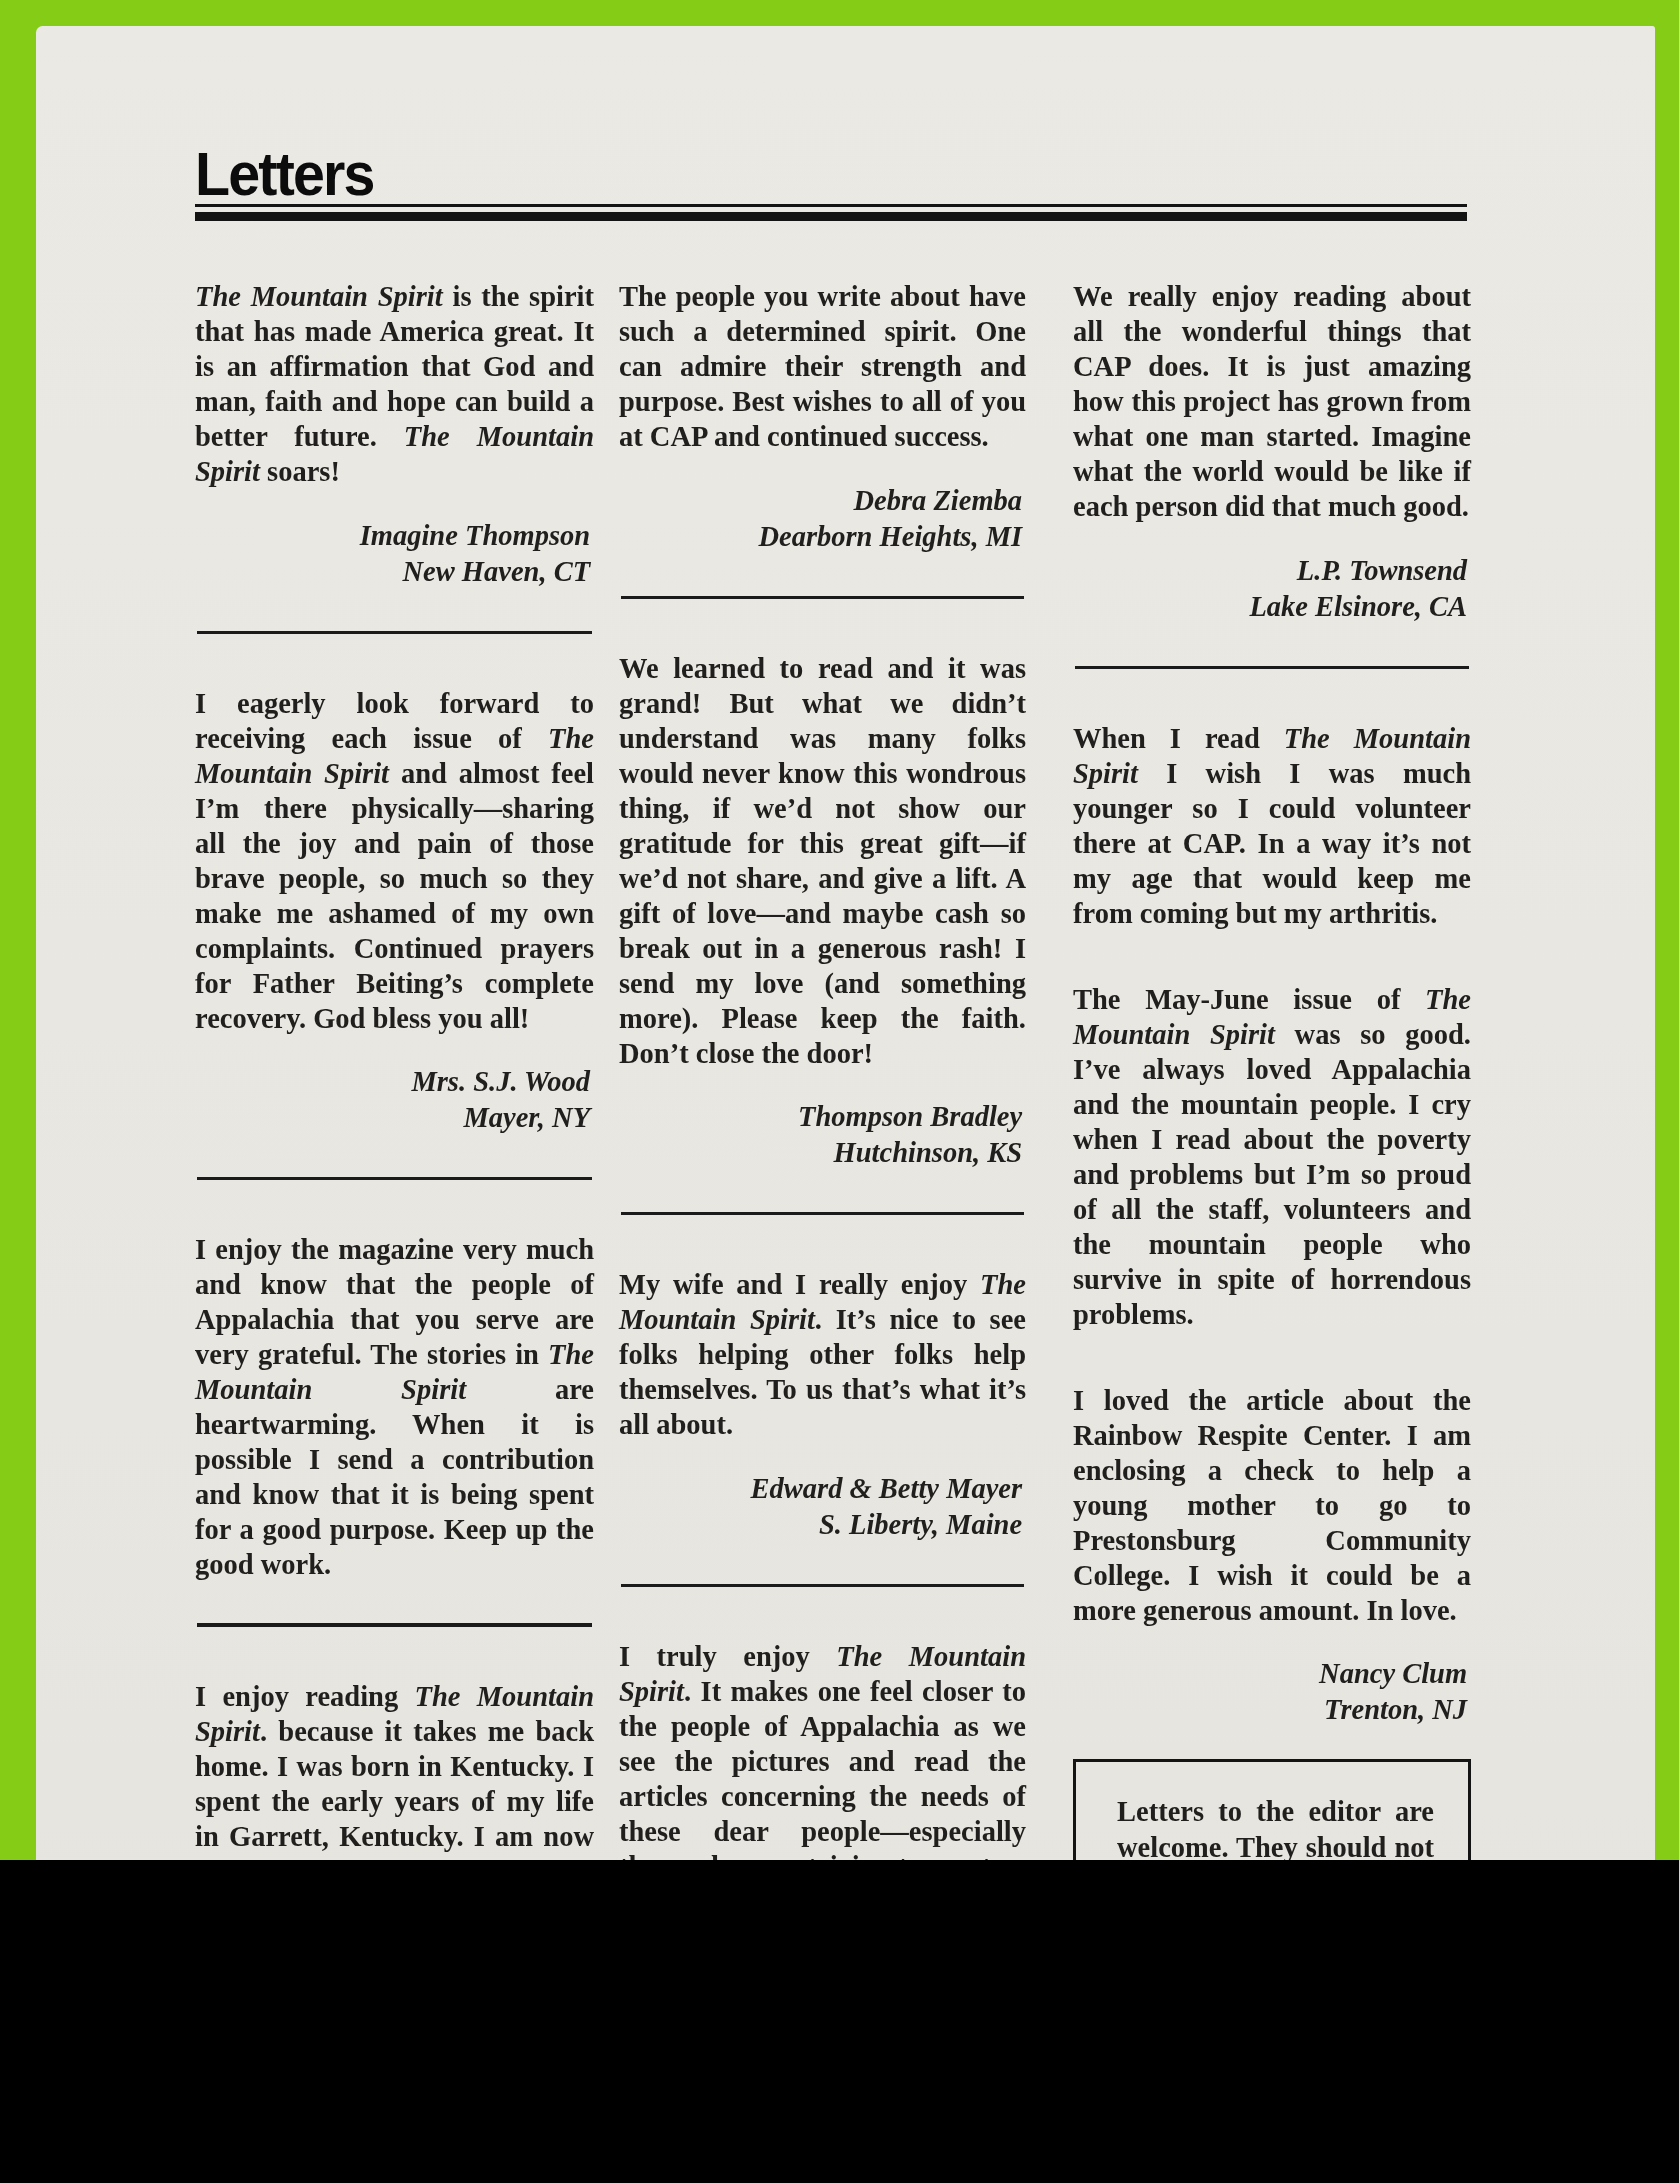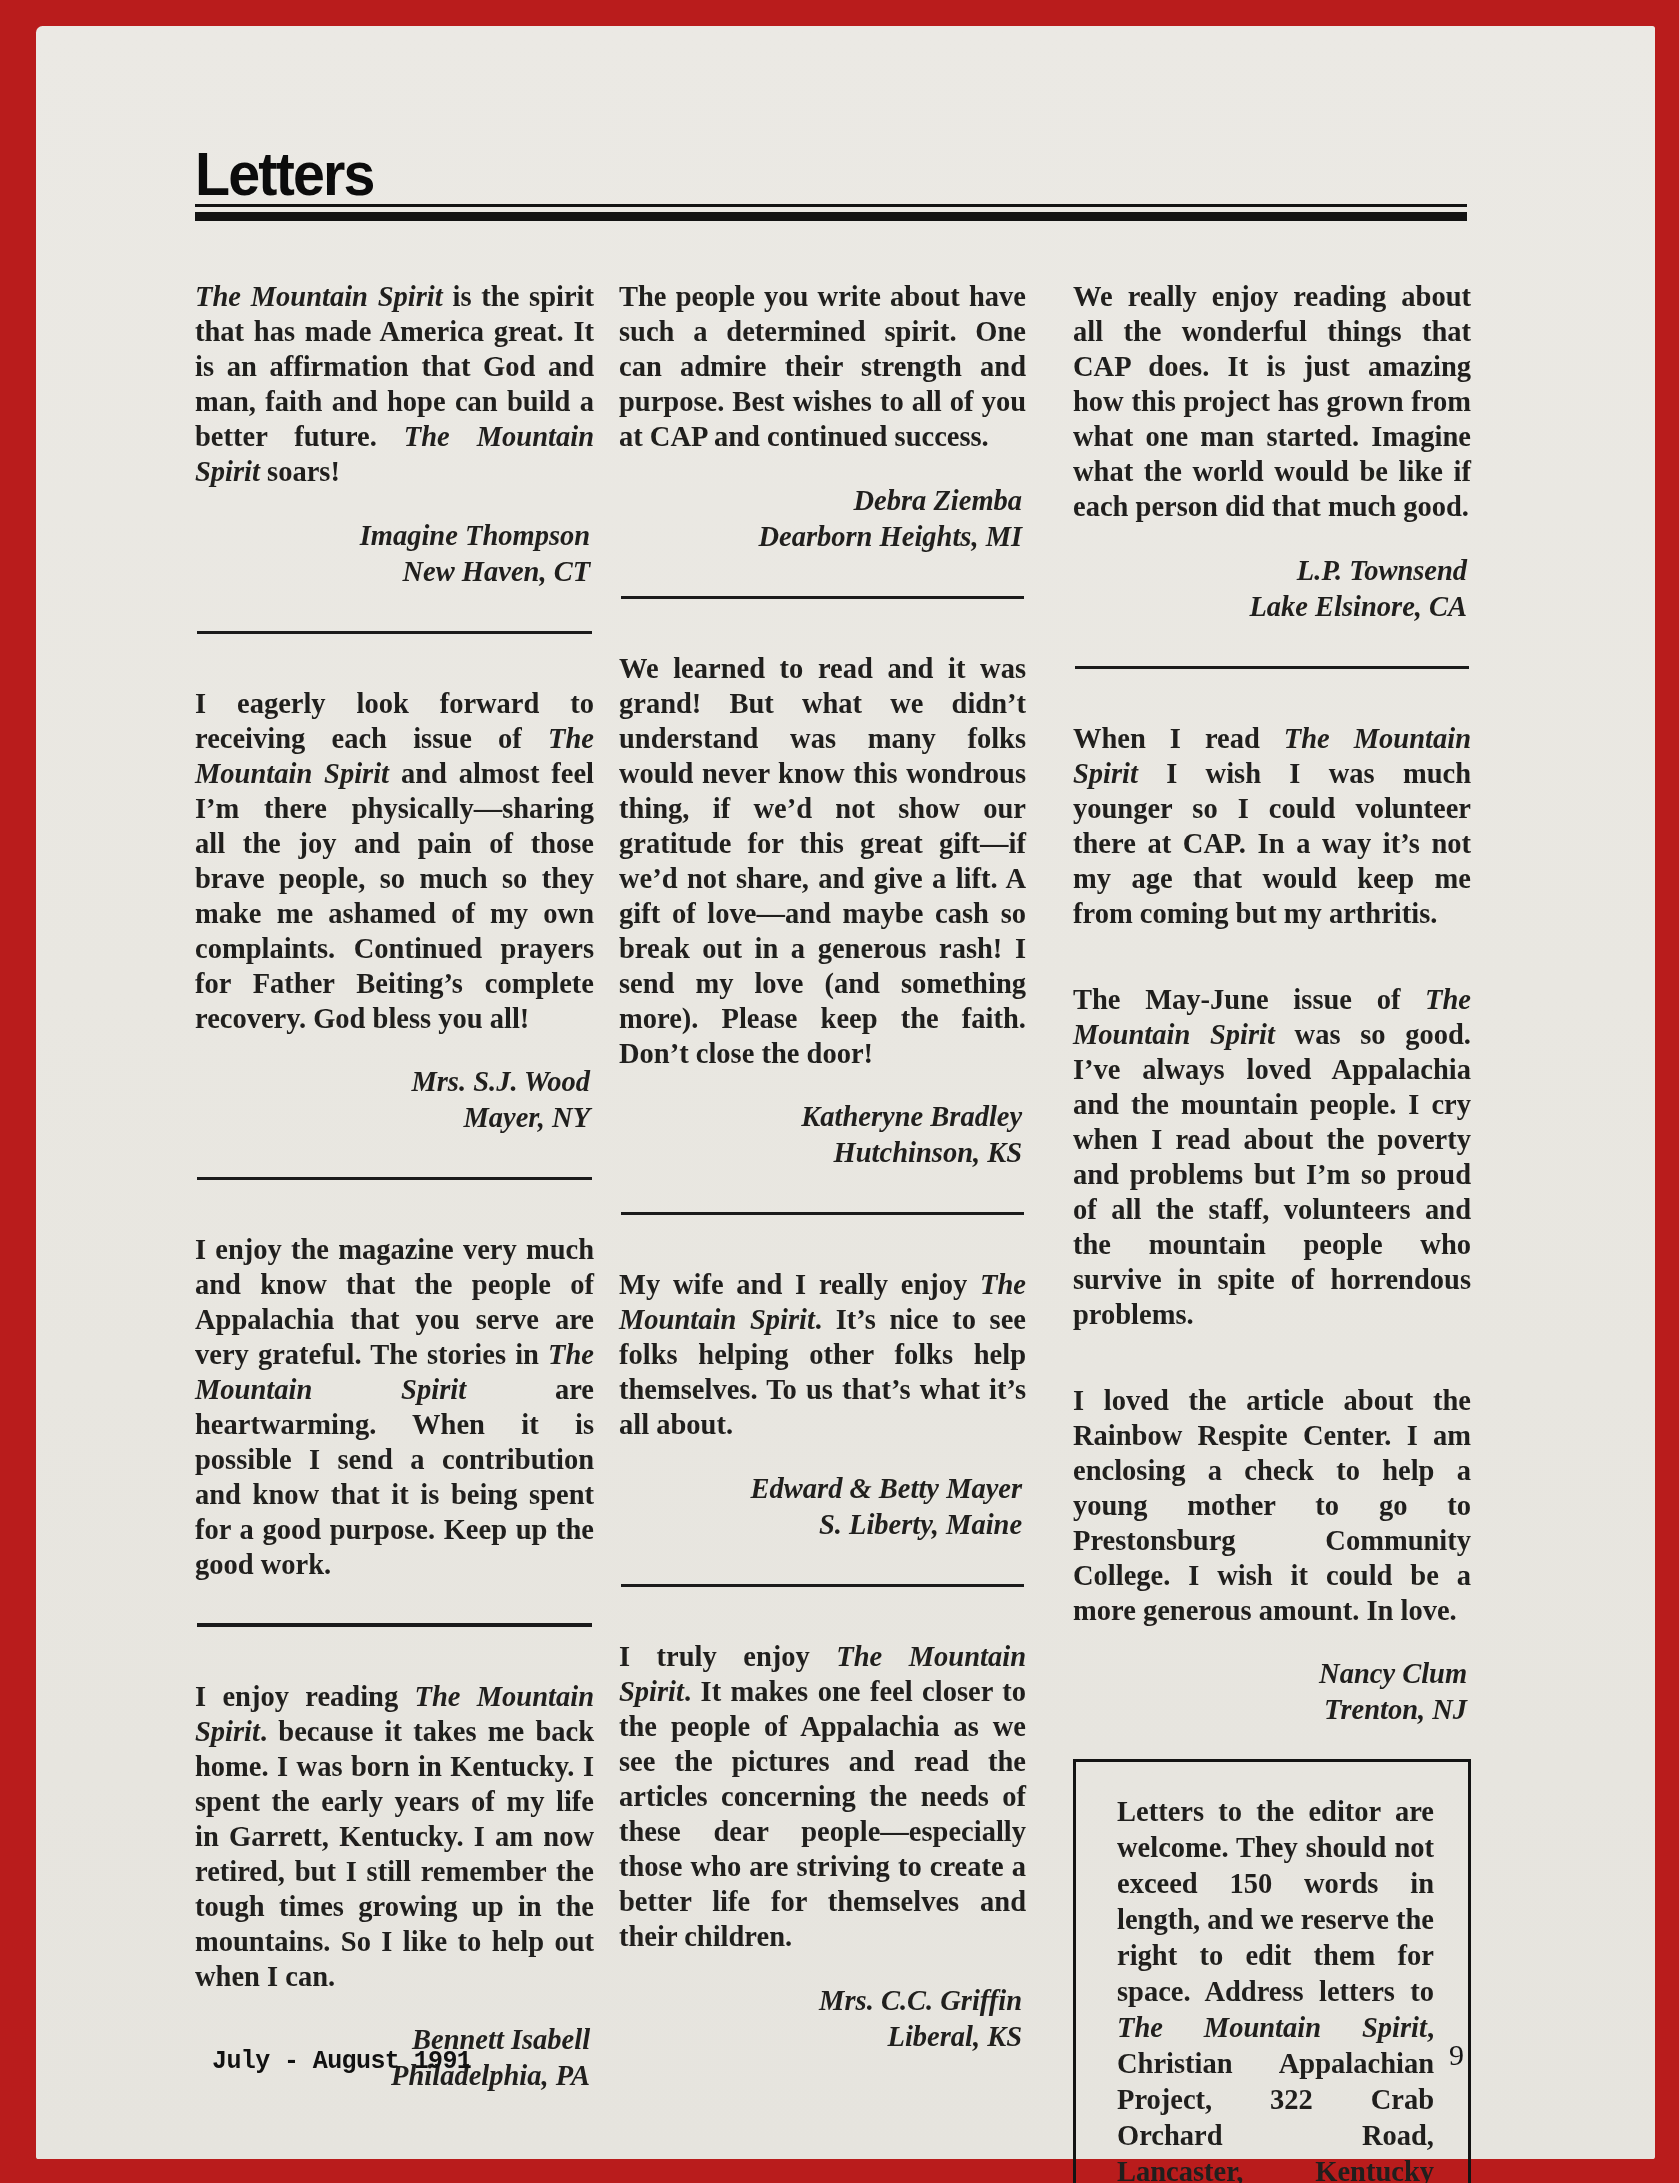--- a/index.html
+++ b/index.html
@@ -1,16 +1,16 @@
 <!DOCTYPE html>
 <html style="font-size:10.4px"><head>
 <meta charset="utf-8">
 <style>
   html,body{margin:0;padding:0;background:#000;}
-  .scan{position:relative;width:1680px;height:2183px;background:#b91c1c;overflow:hidden;font-family:"Liberation Serif",serif;}
+  .scan{position:relative;width:1680px;height:1860px;background:#84cc16;overflow:hidden;font-family:"Liberation Serif",serif;}
   .paper{position:absolute;left:36px;top:26px;width:1619px;height:2133px;
          background:linear-gradient(180deg,#ebe9e4 0%,#e9e7e1 45%,#e6e4de 100%);
          border-radius:6.5px 2.6px 2.6px 2.6px;color:#1d1c1a;}
   
   .title{position:absolute;left:159px;top:118px;margin:0;font-family:"Liberation Sans",sans-serif;
          font-weight:bold;font-size:61px;line-height:1;letter-spacing:-1.9px;color:#0c0c0c;
          transform:scaleX(.94);transform-origin:left;}
   .mastrules{position:absolute;left:159px;top:178px;width:1272px;}
   .rule-thin{height:2.6px;background:#131313;margin-bottom:5.2px;}
   .rule-thick{height:9.7px;background:#131313;}
@@ -81,21 +81,21 @@
         <p class="para">The people you write about have such a determined spirit. One can admire their strength and purpose. Best wishes to all of you at CAP and continued success.</p>
         <div class="sig">
           <div>Debra Ziemba</div>
           <div>Dearborn Heights, MI</div>
         </div>
       </div>
       <div class="divider"></div>
       <div class="letter">
         <p class="para">We learned to read and it was grand! But what we didn’t understand was many folks would never know this wondrous thing, if we’d not show our gratitude for this great gift—if we’d not share, and give a lift. A gift of love—and maybe cash so break out in a generous rash! I send my love (and something more). Please keep the faith. Don’t close the door!</p>
         <div class="sig">
-          <div>Katheryne Bradley</div>
+          <div>Thompson Bradley</div>
           <div>Hutchinson, KS</div>
         </div>
       </div>
       <div class="divider"></div>
       <div class="letter">
         <p class="para">My wife and I really enjoy <em>The Mountain Spirit</em>. It’s nice to see folks helping other folks help themselves. To us that’s what it’s all about.</p>
         <div class="sig">
           <div>Edward &amp; Betty Mayer</div>
           <div>S. Liberty, Maine</div>
         </div>

